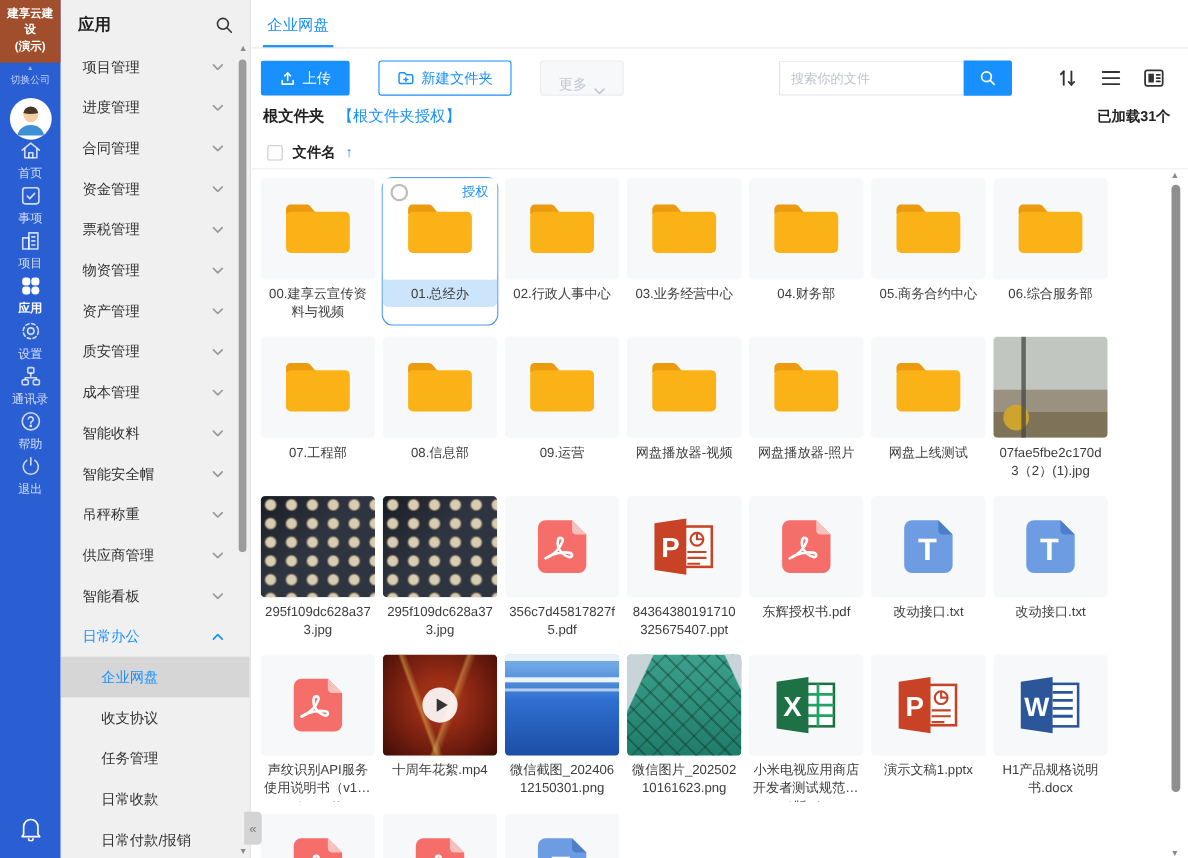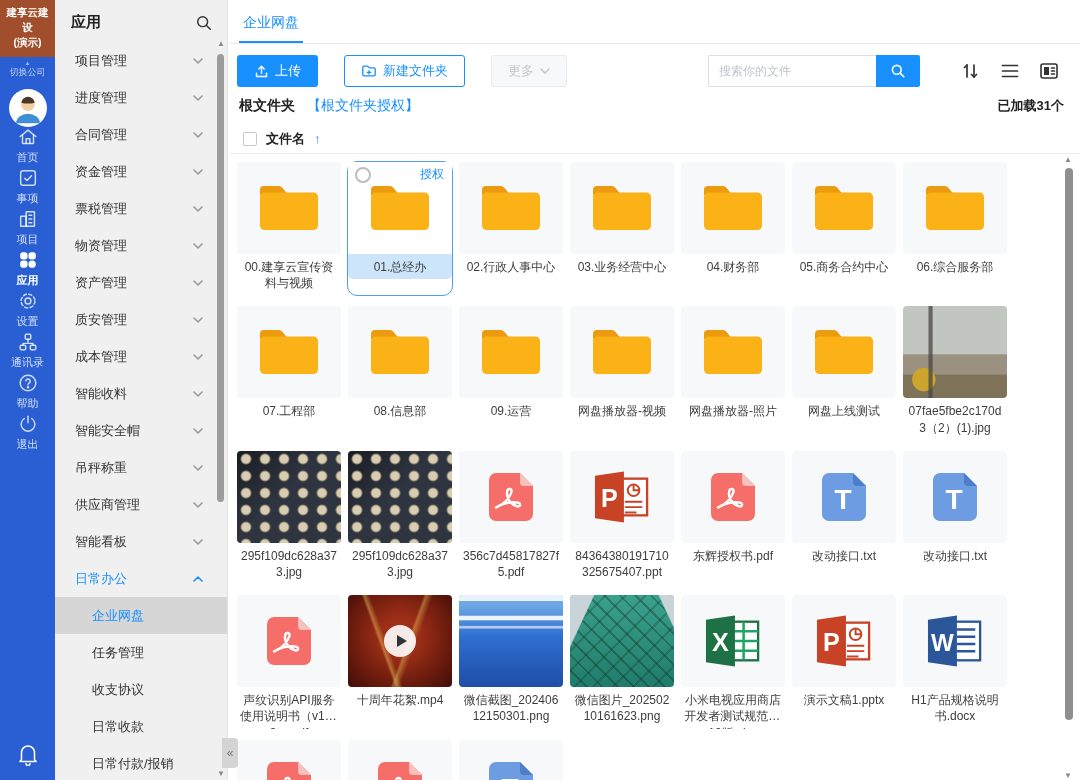--- a/index.html
+++ b/index.html
@@ -33,21 +33,21 @@
   .s-arrow { position:absolute; left:0; width:10px; text-align:center; font-size:8px; color:#8a8a8a; line-height:8px; }
 
   
   .content { position:absolute; left:229px; top:0; right:0; height:780px; background:#fff; }
   .tabbar { height:44px; border-bottom:1px solid #E8E8E8; display:flex; align-items:flex-end; }
   .tab { margin-left:10px; padding:12px 4px 9px; font-size:14px; color:#1890ff; border-bottom:2px solid #1890ff; cursor:pointer; }
   .toolbar { display:flex; align-items:center; padding:11px 16px 8px 8px; gap:26px; }
   .btn { height:32px; display:inline-flex; align-items:center; gap:6px; border-radius:3px; font-size:13px; padding:0 16px; cursor:pointer; border:1px solid transparent; }
   .btn-primary { background:#1890ff; color:#fff; }
   .btn-outline { background:#fff; color:#1890ff; border-color:#1890ff; }
-  .btn-disabled { background:#F7F8FA; color:#C3C7CF; border-color:#EBEBEB; cursor:default; }
+  .btn-disabled { background:#F7F8FA; color:#C3C7CF; border-color:#EBEBEB; cursor:default;align-items:flex-end; }
   .tb-spacer { flex:1; }
   .search-box { display:flex; }
   .search-input { width:168px; height:32px; border:1px solid #DCDFE6; border-right:none; border-radius:2px 0 0 2px; padding:0 10px; font-size:12px; color:#333; outline:none; font-family:inherit; }
   .search-input::placeholder { color:#BFC4CC; }
   .search-btn { width:44px; height:32px; background:#1890ff; border:none; border-radius:0 2px 2px 0; cursor:pointer; display:flex; align-items:center; justify-content:center; }
   .tool-icons { display:flex; align-items:center; gap:17px; margin-left:14px; margin-right:4px; }
   .tool-icons span { cursor:pointer; display:flex; }
   .crumbs { display:flex; align-items:center; padding:2px 16px 9px 10px; gap:12px; }
   .crumb-root { font-size:14px; font-weight:bold; color:#222; }
   .crumb-link { font-size:14px; color:#1890ff; cursor:pointer; }
@@ -309,24 +309,24 @@
       <div class="mi hl">
         <span>日常办公</span>
         <svg class="chev" viewBox="0 0 10 6" width="10" height="6" stroke="currentColor" fill="none" stroke-width="1.6" stroke-linecap="round" stroke-linejoin="round">
           <path d="M1 5 l4-4 4 4"></path>
         </svg>
       </div>
       <div class="ms sel">
         <span>企业网盘</span>
       </div>
       <div class="ms">
+        <span>收支协议</span>
+      </div>
+      <div class="ms">
         <span>任务管理</span>
-      </div>
-      <div class="ms">
-        <span>收支协议</span>
       </div>
       <div class="ms">
         <span>日常收款</span>
       </div>
       <div class="ms">
         <span>日常付款/报销</span>
       </div>
     </div>
   <div class="menu-scroll">
     <span class="s-arrow" style="top:0">▲</span>

